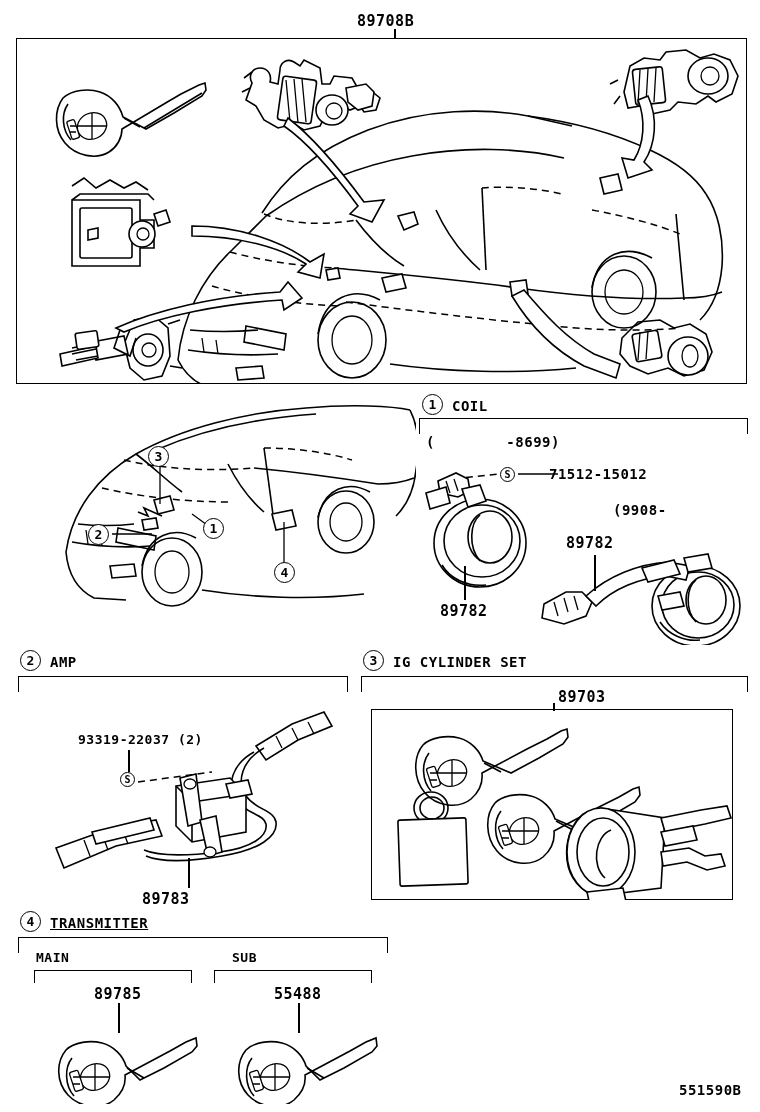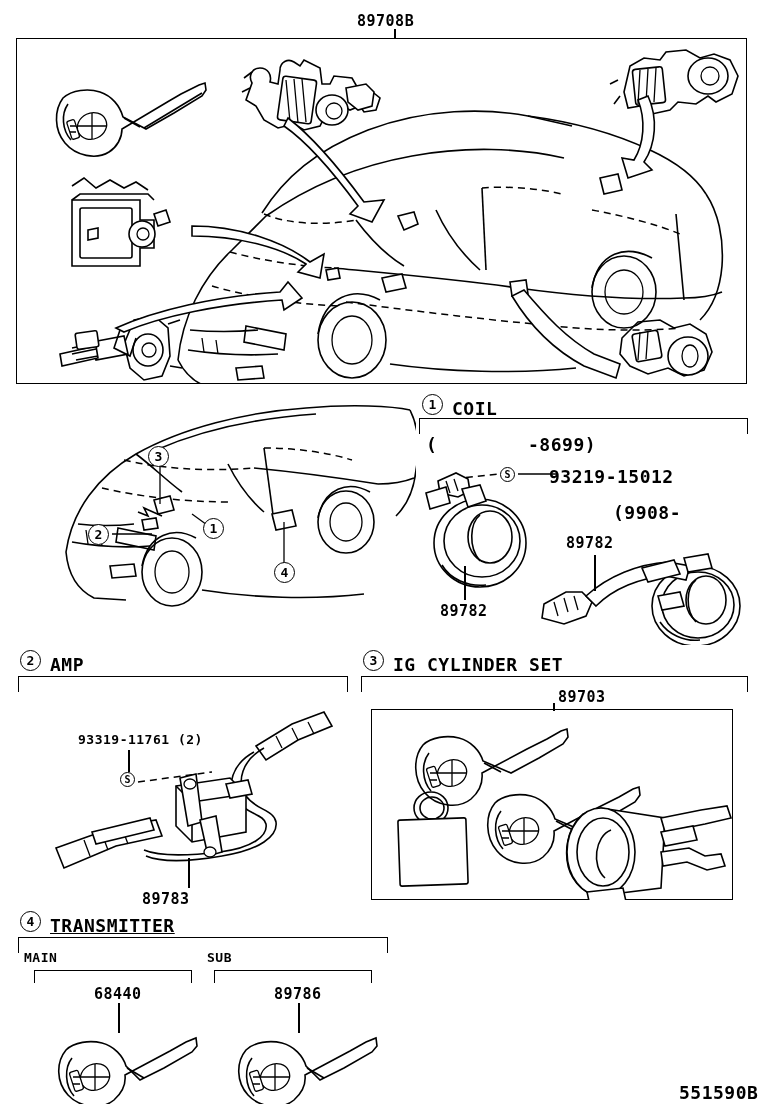--- a/index.html
+++ b/index.html
@@ -5,21 +5,21 @@
   html,body{margin:0;padding:0;background:#ffffff;}
   body{
     width:760px;height:1112px;position:relative;overflow:hidden;
     font-family:"DejaVu Sans Mono","Liberation Mono",monospace;
     color:#000;
   }
   .abs{position:absolute;}
   svg{display:block;}
   .lbl{position:absolute;font-weight:bold;letter-spacing:0.5px;white-space:pre;text-align:right;}
   .f15{font-size:15px;}
-  .f14{font-size:18px;}
+  .f14{font-size:14px;}
   .f13{font-size:13px;}
   .callout{
     position:absolute;width:21px;height:21px;border:1.6px solid #000;border-radius:50%;
     display:flex;align-items:center;justify-content:center;
     font-size:13px;font-weight:bold;background:#fff;box-sizing:border-box;
   }
   .scircle{
     position:absolute;width:15px;height:15px;border:1.6px solid #000;border-radius:50%;
     display:flex;align-items:center;justify-content:center;
     font-size:10px;font-weight:bold;background:#fff;box-sizing:border-box;
@@ -210,21 +210,21 @@
 <div class="lbl f14" style="left:452px;top:398px;">COIL</div>
 <div class="bracket" style="left:419px;top:418px;width:329px;height:16px;"></div>
 
 <div class="lbl f14" style="left:426px;top:434px;">(        -8699)</div>
 
 <div class="scircle" style="left:500px;top:467px;">S</div>
 <svg class="abs" style="left:440px;top:462px;" width="120" height="24" viewBox="0 0 120 24">
   <path class="dline-d" d="M2 18 L58 12"></path>
   <path class="dline" d="M78 12 L118 12"></path>
 </svg>
-<div class="lbl f14" style="left:549px;top:466px;">93219-15012</div>
+<div class="lbl f14" style="left:549px;top:466px;">71512-15012</div>
 
 <div class="lbl f14" style="left:613px;top:502px;">(9908-           )</div>
 
 <svg class="abs" style="left:424px;top:465px;" width="120" height="140" viewBox="0 0 120 140">
   <ellipse class="fillw" cx="56" cy="78" rx="46" ry="44"></ellipse>
   <ellipse class="nofill" cx="58" cy="76" rx="38" ry="36"></ellipse>
   <ellipse class="fillw" cx="66" cy="72" rx="22" ry="26"></ellipse>
   <path class="nofill" d="M56 50 C46 58 44 82 56 96"></path>
   <path class="nofill" d="M18 100 C26 114 44 122 62 120"></path>
   <path class="fillw" d="M14 16 L32 8 L44 14 L46 26 L34 32 L16 28 Z"></path>
@@ -248,21 +248,21 @@
   <path class="fillw" d="M128 46 L150 42 L154 56 L132 60 Z"></path>
   <path class="fillw" d="M154 8 L178 4 L182 18 L158 22 Z"></path>
 </svg>
 <div class="leader vline" style="left:594px;top:555px;height:36px;"></div>
 <div class="lbl f15" style="left:566px;top:534px;">89782</div>
 
 <div class="callout" style="left:20px;top:650px;">2</div>
 <div class="lbl f14" style="left:50px;top:654px;">AMP</div>
 <div class="bracket" style="left:18px;top:676px;width:330px;height:16px;"></div>
 
-<div class="lbl f13" style="left:78px;top:732px;">93319-11761 (2)</div>
+<div class="lbl f13" style="left:78px;top:732px;">93319-22037 (2)</div>
 <div class="scircle" style="left:120px;top:772px;">S</div>
 <div class="leader vline" style="left:128px;top:750px;height:22px;"></div>
 <svg class="abs" style="left:136px;top:768px;" width="80" height="22" viewBox="0 0 80 22">
   <path class="dline-d" d="M2 14 L76 4"></path>
 </svg>
 
 <svg class="abs" style="left:40px;top:690px;" width="300" height="200" viewBox="0 0 300 200">
 
   <path class="fillw" d="M216 56 L252 34 L284 22 L292 36 L258 50 L226 70 Z"></path>
   <path class="dline-t" d="M236 46 L242 58 M252 38 L258 50 M268 32 L274 44"></path>
@@ -333,37 +333,37 @@
     <path class="fillw" d="M100 28 L132 22 L136 36 L104 42 Z"></path>
     <path class="fillw" d="M100 48 L128 44 L144 52 L160 50 L164 62 L146 66 L126 58 L102 62 Z"></path>
     <path class="fillw" d="M26 88 L62 84 L66 102 L30 106 Z"></path>
   </g>
 </svg>
 
 <div class="callout" style="left:20px;top:911px;">4</div>
 <div class="lbl f14" style="left:50px;top:915px;text-decoration:underline;">TRANSMITTER</div>
 <div class="bracket" style="left:18px;top:937px;width:370px;height:16px;"></div>
 
-<div class="lbl f13" style="left:24px;top:950px;">MAIN</div>
+<div class="lbl f13" style="left:36px;top:950px;">MAIN</div>
 <div class="bracket-sm" style="left:34px;top:970px;width:158px;height:13px;"></div>
-<div class="lbl f15" style="left:94px;top:985px;">68440</div>
+<div class="lbl f15" style="left:94px;top:985px;">89785</div>
 <div class="leader vline" style="left:118px;top:1003px;height:30px;"></div>
 <svg class="abs" style="left:44px;top:1028px;" width="160" height="76" viewBox="0 0 160 76">
   <path class="fillw" d="M22 22 C12 34 12 54 24 67 C36 80 58 82 70 72 C78 65 82 56 81 47 L126 23 L142 14 L152 10 L153 18 L148 24 L120 40 L96 52 L82 38 C79 28 70 18 58 15 C46 12 30 14 22 22 Z"></path>
   <path class="nofill" d="M28 30 C20 40 21 58 30 68"></path>
   <ellipse class="fillw-t" cx="51" cy="49" rx="15" ry="13" transform="rotate(-25 51 49)"></ellipse>
   <path class="dline-t" d="M37 49 L65 49 M51 36 L51 62"></path>
   <rect class="fillw-t" x="28" y="43" width="9" height="20" rx="2" transform="rotate(-18 32 53)"></rect>
   <path class="dline-t" d="M29 49 L36 49 M29 56 L36 56"></path>
   <path class="nofill" d="M83 40 L100 50"></path>
 </svg>
 
-<div class="lbl f13" style="left:207px;top:950px;">SUB</div>
+<div class="lbl f13" style="left:232px;top:950px;">SUB</div>
 <div class="bracket-sm" style="left:214px;top:970px;width:158px;height:13px;"></div>
-<div class="lbl f15" style="left:274px;top:985px;">89786</div>
+<div class="lbl f15" style="left:274px;top:985px;">55488</div>
 <div class="leader vline" style="left:298px;top:1003px;height:30px;"></div>
 <svg class="abs" style="left:224px;top:1028px;" width="160" height="76" viewBox="0 0 160 76">
   <path class="fillw" d="M22 22 C12 34 12 54 24 67 C36 80 58 82 70 72 C78 65 82 56 81 47 L126 23 L142 14 L152 10 L153 18 L148 24 L120 40 L96 52 L82 38 C79 28 70 18 58 15 C46 12 30 14 22 22 Z"></path>
   <path class="nofill" d="M28 30 C20 40 21 58 30 68"></path>
   <ellipse class="fillw-t" cx="51" cy="49" rx="15" ry="13" transform="rotate(-25 51 49)"></ellipse>
   <path class="dline-t" d="M37 49 L65 49 M51 36 L51 62"></path>
   <rect class="fillw-t" x="28" y="43" width="9" height="20" rx="2" transform="rotate(-18 32 53)"></rect>
   <path class="dline-t" d="M29 49 L36 49 M29 56 L36 56"></path>
   <path class="nofill" d="M83 40 L100 50"></path>
 </svg>

